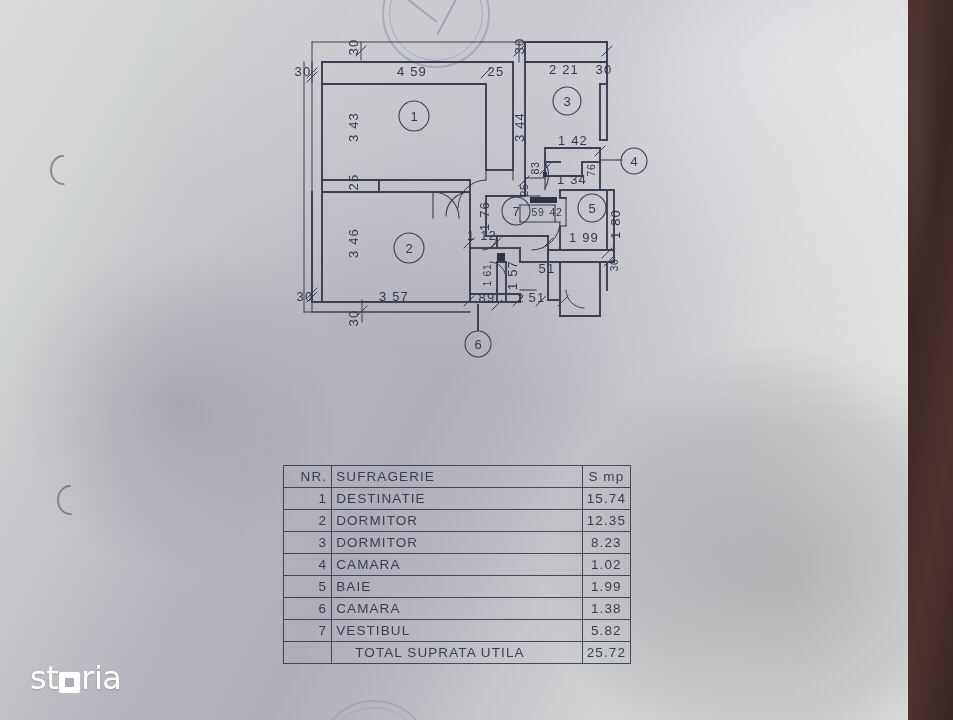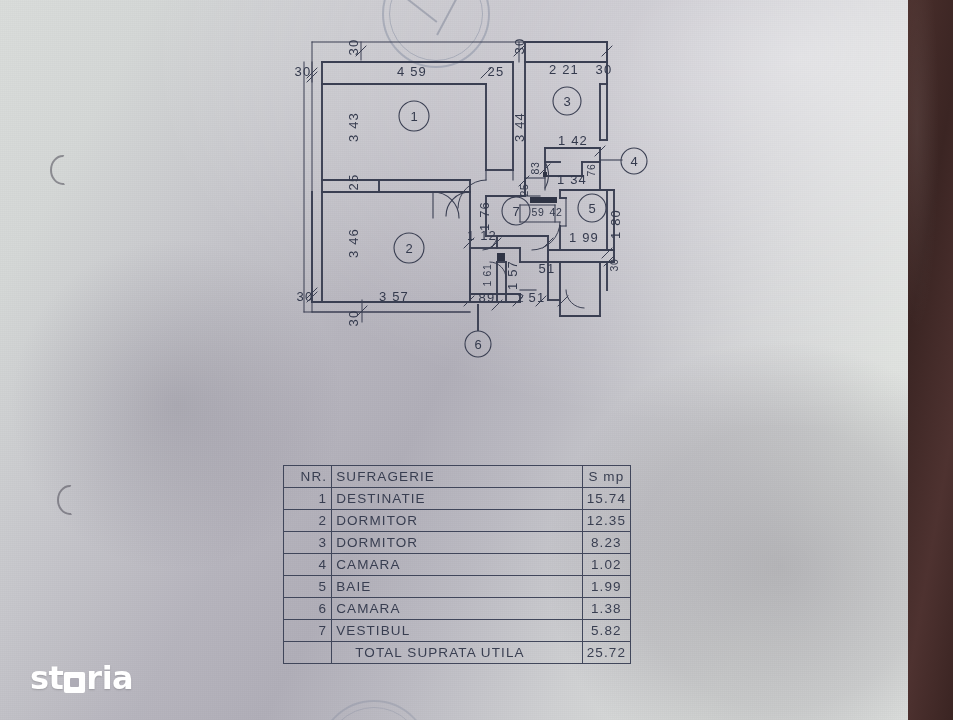--- a/index.html
+++ b/index.html
@@ -111,21 +111,21 @@
   td.c-nr{width:40px;text-align:right;}
   td.c-dest{width:226px;text-align:left;padding-left:10px;}
   td.c-s{width:auto;text-align:center;}
   tr.head td{font-size:13.5px;}
   tr.total td.c-dest{padding-left:23px;}
 
   
   .logo{
     position:absolute;left:30px;top:662px;
     color:#ffffff;font-size:32px;line-height:32px;
-    font-family:"DejaVu Sans",sans-serif;font-weight:700;
+    font-family:"DejaVu Sans",sans-serif;font-weight:400;
     letter-spacing:-.5px;display:flex;align-items:center;
     text-shadow:0 1px 2px rgba(0,0,0,.18);
   }
   .logo .sq{
     display:inline-block;width:21px;height:21px;background:#ffffff;
     position:relative;margin:0 1px;top:4px;border-radius:2px;
   }
   .logo .sq::after{
     content:"";position:absolute;left:6px;top:6px;width:9px;height:9px;
     background:#aeacb6;border-radius:1px;

